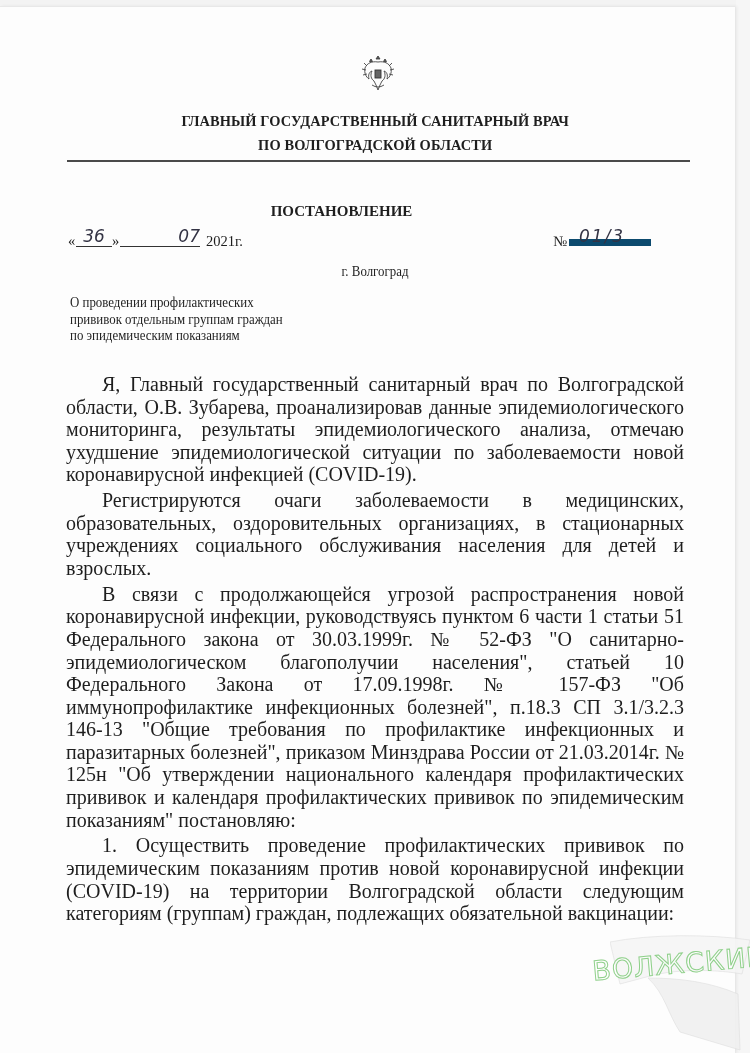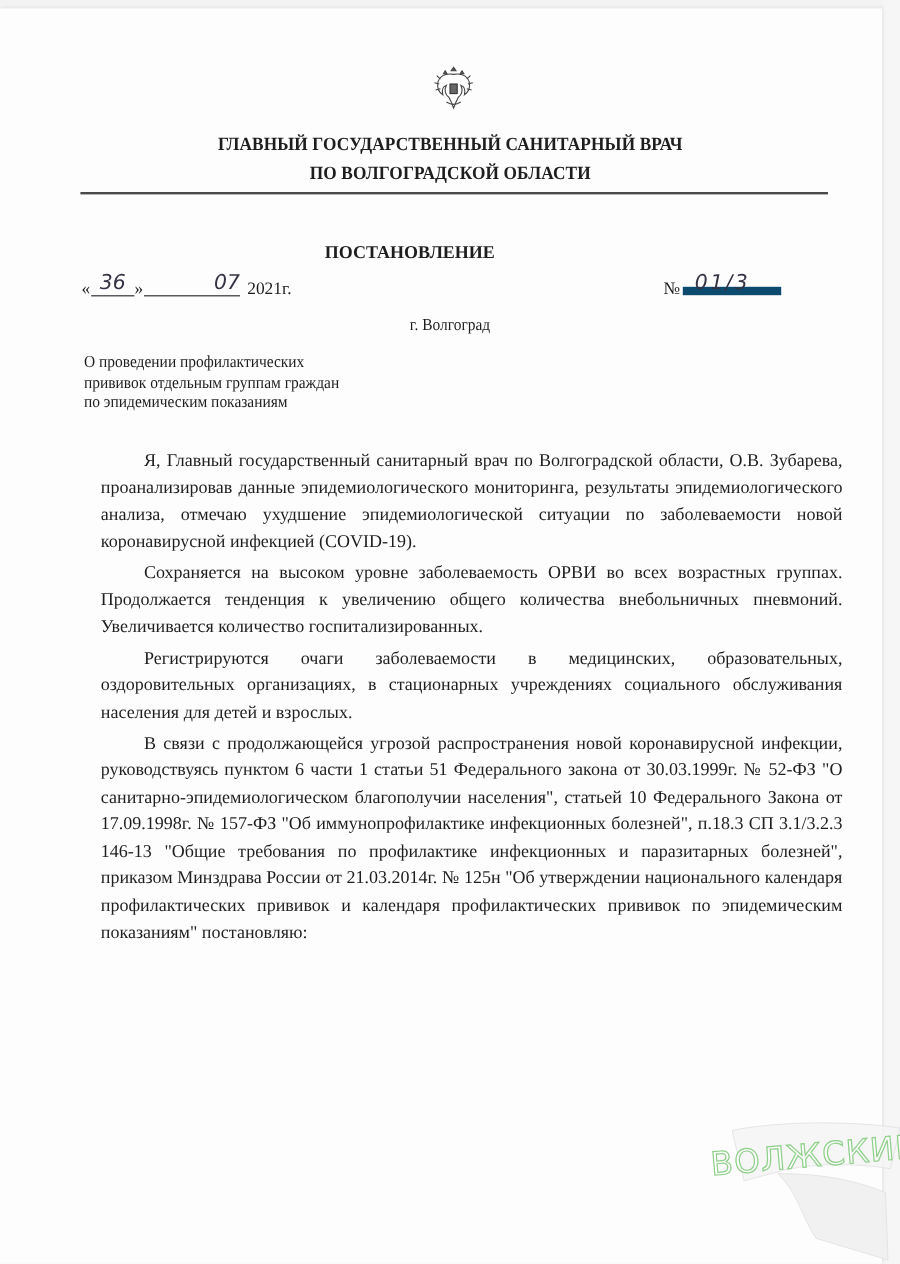--- a/index.html
+++ b/index.html
@@ -119,23 +119,23 @@
       left: 70px; top: 295px;
       width: 260px;
       font-size: 14px;
       line-height: 16.5px;
       transform: scaleX(0.92);
       transform-origin: 0 0;
     }
     .subject div { white-space: nowrap; }
     .body-text {
       position: absolute;
-      left: 84px; top: 373px;
+      left: 66px; top: 373px;
       width: 618px;
-      font-size: 15px;
+      font-size: 20px;
       line-height: 22.6px;
       text-align: justify;
     }
     .body-text p {
       margin: 0 0 3.2px 0;
       text-indent: 36px;
     }
     .body-text p.list-item { margin-top: 0; }
     .watermark {
       position: absolute;
@@ -196,22 +196,22 @@
 <div class="city">г. Волгоград</div>
 
 <div class="subject">
   <div>О проведении профилактических</div>
   <div>прививок отдельным группам граждан</div>
   <div>по эпидемическим показаниям</div>
 </div>
 
 <div class="body-text">
   <p>Я, Главный государственный санитарный врач по Волгоградской области, О.В. Зубарева, проанализировав данные эпидемиологического мониторинга, результаты эпидемиологического анализа, отмечаю ухудшение эпидемиологической ситуации по заболеваемости новой коронавирусной инфекцией (COVID-19).</p>
-  <p>Сохраняется на высоком уровне заболеваемость ОРВИ во всех возрастных группах. Продолжается тенденция к увеличению общего количества внебольничных пневмоний. Увеличивается количество госпитализированных.</p>
   <p>Регистрируются очаги заболеваемости в медицинских, образовательных, оздоровительных организациях, в стационарных учреждениях социального обслуживания населения для детей и взрослых.</p>
   <p>В связи с продолжающейся угрозой распространения новой коронавирусной инфекции, руководствуясь пунктом 6 части 1 статьи 51 Федерального закона от 30.03.1999г. № 52-ФЗ "О санитарно-эпидемиологическом благополучии населения", статьей 10 Федерального Закона от 17.09.1998г. № 157-ФЗ "Об иммунопрофилактике инфекционных болезней", п.18.3 СП 3.1/3.2.3 146-13 "Общие требования по профилактике инфекционных и паразитарных болезней", приказом Минздрава России от 21.03.2014г. № 125н "Об утверждении национального календаря профилактических прививок и календаря профилактических прививок по эпидемическим показаниям" постановляю:</p>
+  <p class="list-item">1. Осуществить проведение профилактических прививок по эпидемическим показаниям против новой коронавирусной инфекции (COVID-19) на территории Волгоградской области следующим категориям (группам) граждан, подлежащих обязательной вакцинации:</p>
 </div>
 
 <svg class="watermark" viewBox="0 0 140 120">
   <path d="M0 8 C40 0 100 0 140 6 L132 40 C110 36 70 34 40 42 L10 50 Z" fill="rgba(245,245,245,0.85)" stroke="#ddd" stroke-width="0.6"></path>
   <path d="M38 44 C55 60 58 80 70 98 L130 116 L128 60 C100 48 70 44 38 44 Z" fill="rgba(240,240,240,0.9)" stroke="#ddd" stroke-width="0.6"></path>
 </svg>
 <div class="wm-text">ВОЛЖСКИЙ.РУ</div>
 
 </body></html>

